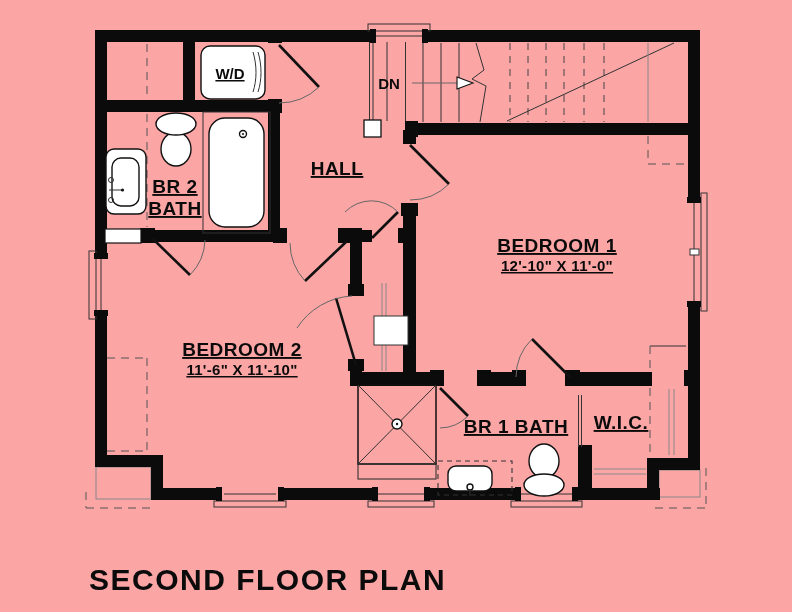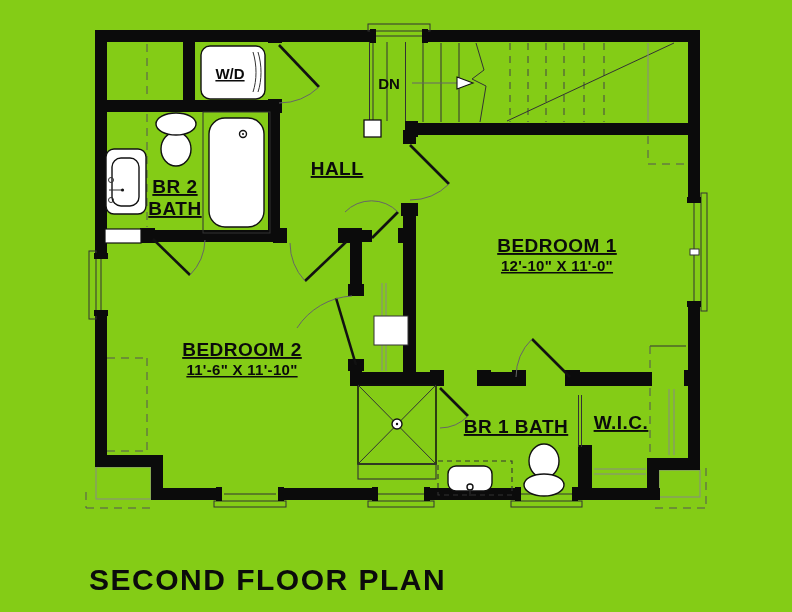--- a/index.html
+++ b/index.html
@@ -1,16 +1,16 @@
 <!DOCTYPE html>
 <html><head>
 <meta charset="utf-8">
 <style>
   html,body{margin:0;padding:0;background:#ffffff;}
-  .stage{width:792px;height:612px;position:relative;background:#84cc16;overflow:hidden;}
+  .stage{width:792px;height:612px;position:relative;background:#fca5a5;overflow:hidden;}
   svg{display:block;}
   text{font-family:"Liberation Sans", sans-serif;fill:#0b0b0b;}
   .room-label{font-size:19px;font-weight:bold;letter-spacing:.5px;}
   .dim-label{font-size:15px;font-weight:bold;letter-spacing:.3px;}
   .small-label{font-size:15px;font-weight:bold;}
   .dn-label{font-size:15px;font-weight:bold;}
   .u{text-decoration:underline;}
   .title-text{font-size:30px;font-weight:bold;letter-spacing:1.5px;}
   .wall{fill:#0b0b0b;stroke:none;}
   .thin{stroke:#333333;stroke-width:1;fill:none;}

